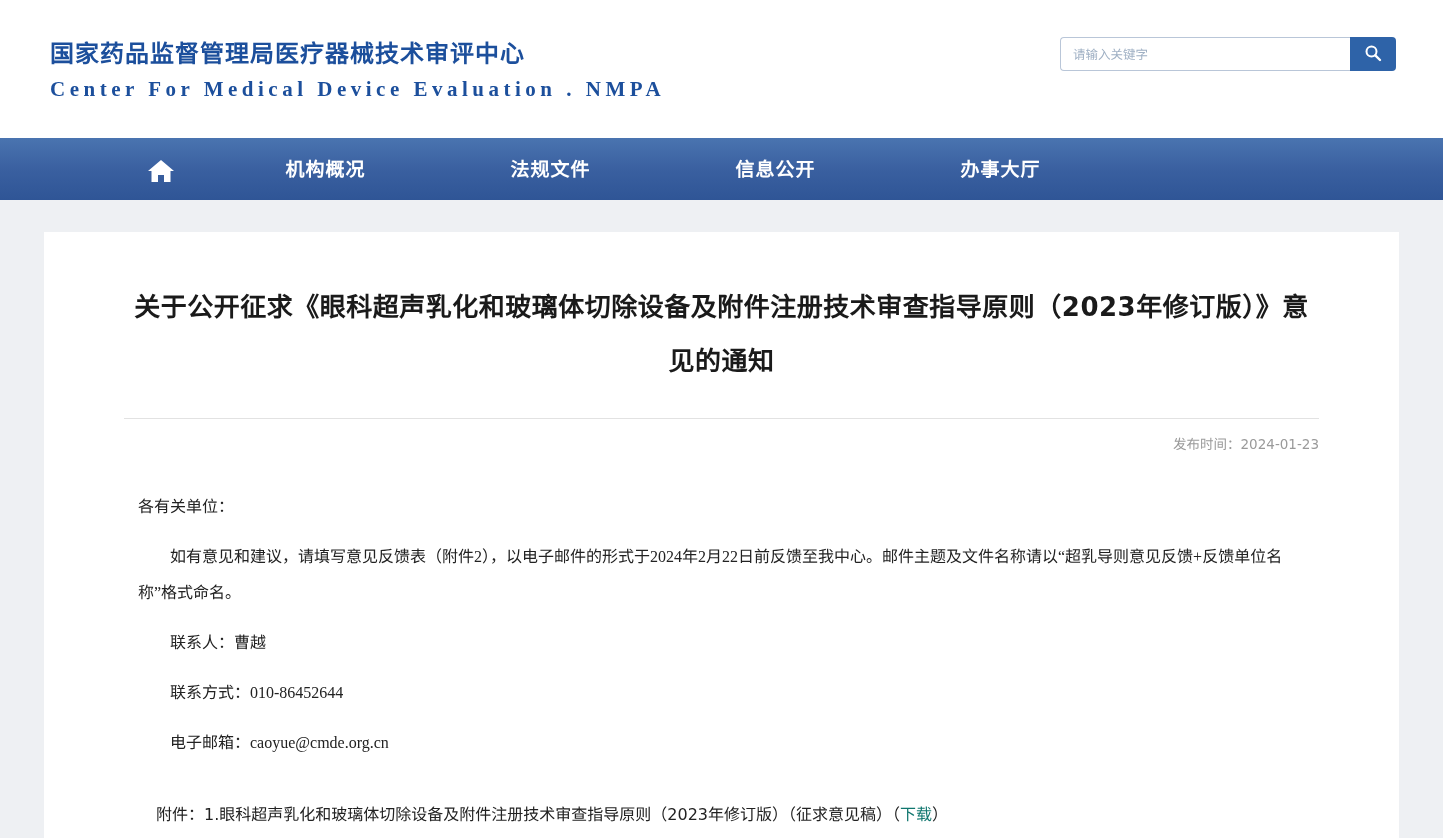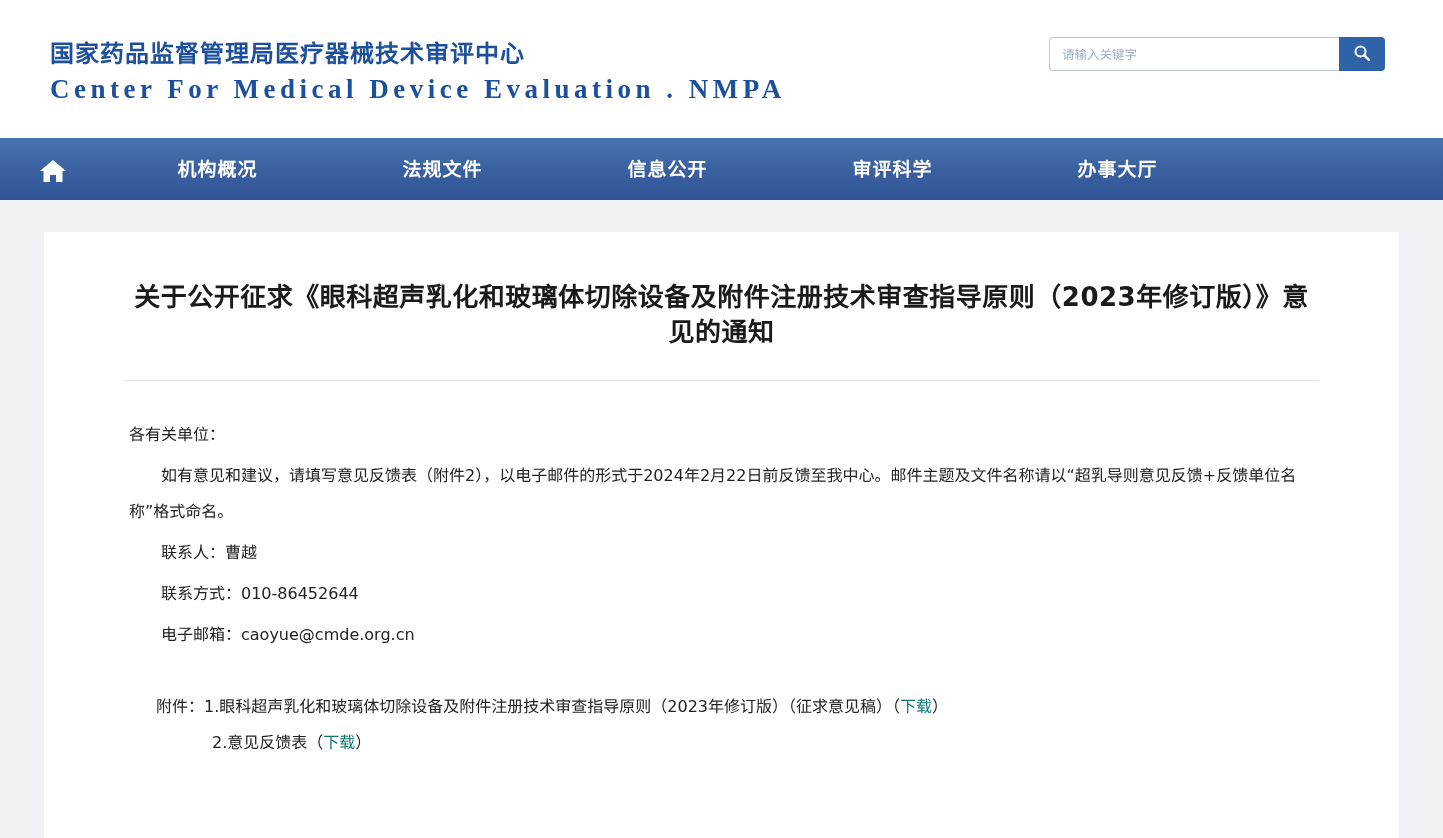--- a/index.html
+++ b/index.html
@@ -37,31 +37,31 @@
     font-family: "DejaVu Sans", sans-serif;
     font-size: 24px;
     font-weight: bold;
     color: #1c4f9c;
     letter-spacing: 1px;
     line-height: 40px;
     white-space: nowrap;
   }
   .logo-en {
     font-family: "Liberation Serif", serif;
-    font-size: 27px;
+    font-size: 21px;
     font-weight: bold;
     color: #1c4f9c;
     letter-spacing: 4.5px;
     line-height: 30px;
     white-space: nowrap;
   }
 
   .search-area {
     position: absolute;
-    right: 58px;
+    right: 47px;
     top: 37px;
     display: flex;
     align-items: stretch;
     height: 48px;
   }
   .search-input {
     width: 290px;
     height: 34px;
     border: 1px solid #b9c6d8;
     border-right: none;
@@ -87,20 +87,21 @@
     padding: 0;
   }
 
   
   .nav {
     width: 100%;
     height: 62px;
     background: linear-gradient(180deg, #4a74b0 0%, #3a60a0 50%, #2f5596 100%);
     display: flex;
     align-items: center;
+    padding-left: 108px;
   }
   .nav-item {
     color: #ffffff;
     font-size: 19px;
     font-weight: bold;
     font-family: "DejaVu Sans", sans-serif;
     letter-spacing: 1px;
     cursor: pointer;
     width: 225px;
     text-align: center;
@@ -120,21 +121,21 @@
     margin-top: 32px;
     min-height: 640px;
     padding: 48px 80px 30px 80px;
   }
   .doc-title {
     font-family: "DejaVu Sans", sans-serif;
     font-size: 26px;
     font-weight: bold;
     color: #1a1a1a;
     text-align: center;
-    line-height: 35px;
+    line-height: 54px;
     margin: 0 0 30px 0;
     letter-spacing: 0.5px;
   }
   .divider {
     border: none;
     border-top: 1px solid #e2e2e2;
     margin: 0;
   }
   .pub-time {
     text-align: right;
@@ -143,21 +144,21 @@
     font-family: "DejaVu Sans", sans-serif;
     margin-top: 14px;
   }
   .doc-body {
     margin-top: 36px;
     font-family: "DejaVu Sans", sans-serif;
     font-size: 16px;
     color: #222;
     line-height: 36px;
   }
-  .doc-body p { margin: 5px; }
+  .doc-body p { margin: 14px; font-family: Liberation Serif, serif; }
   .indent { text-indent: 2em; }
   .indent1 { padding-left: 2em; }
   .attach-block {
     margin-top: 36px;
     padding-left: 2em;
   }
   .attach-line { display: block; }
   .attach-line .hang { padding-left: 3.5em; display: block; }
   .dl-link {
     color: #0f766e;
@@ -194,31 +195,33 @@
   <div class="nav-item home">
     <span>
       <svg width="30" height="28" viewBox="0 0 30 28">
         <path d="M15 3 L28 14 L24.5 14 L24.5 25 L18 25 L18 18 L12 18 L12 25 L5.5 25 L5.5 14 L2 14 Z" fill="#ffffff"></path>
       </svg>
     </span>
   </div>
   <div class="nav-item">机构概况</div>
   <div class="nav-item">法规文件</div>
   <div class="nav-item">信息公开</div>
-  <div class="nav-item">审评科学</div>
   <div class="nav-item">办事大厅</div>
 </div>
 
 <div class="page">
   <div class="card">
 
     <h1 class="doc-title">关于公开征求《眼科超声乳化和玻璃体切除设备及附件注册技术审查指导原则（2023年修订版）》意见的通知</h1>
 
     <hr class="divider">
 
+    <div class="pub-time">
+      <span>发布时间：</span><span>2024-01-23</span>
+    </div>
 
     <div class="doc-body">
       <p>各有关单位：</p>
       <p class="indent">如有意见和建议，请填写意见反馈表（附件2），以电子邮件的形式于2024年2月22日前反馈至我中心。邮件主题及文件名称请以“超乳导则意见反馈+反馈单位名称”格式命名。</p>
 
       <p class="indent1">联系人：曹越</p>
       <p class="indent1">联系方式：010-86452644</p>
       <p class="indent1">电子邮箱：caoyue@cmde.org.cn</p>
 
       <div class="attach-block">

